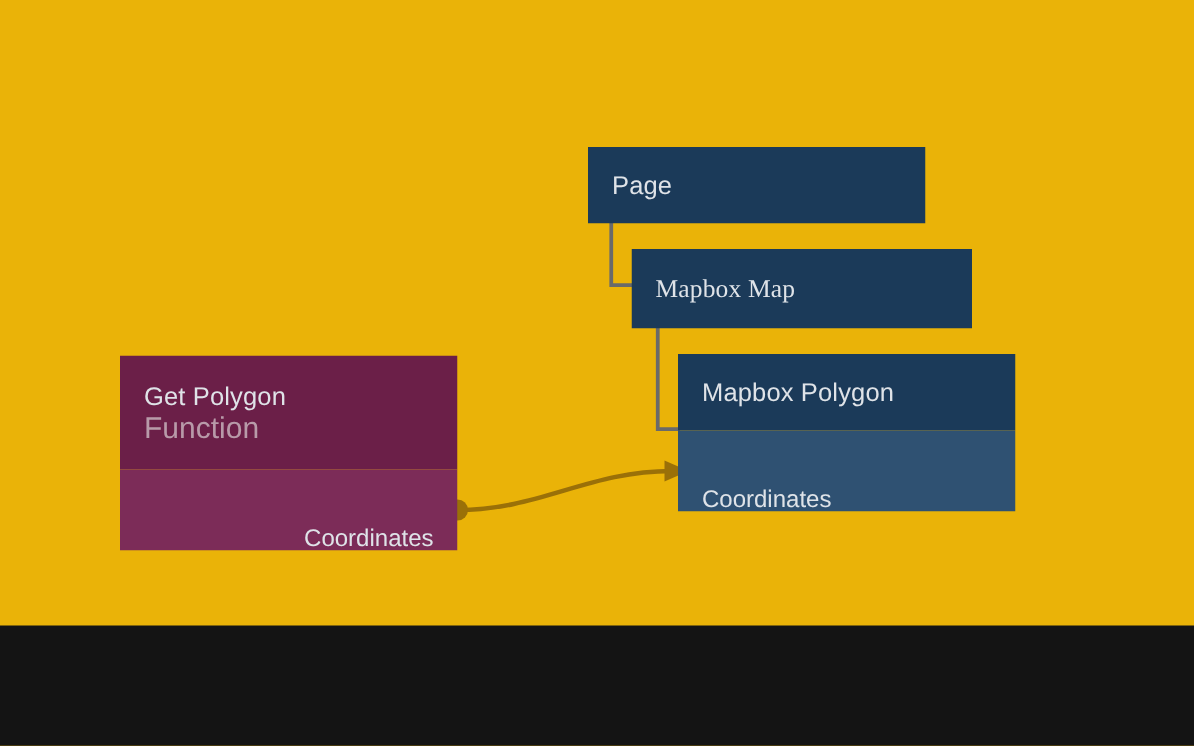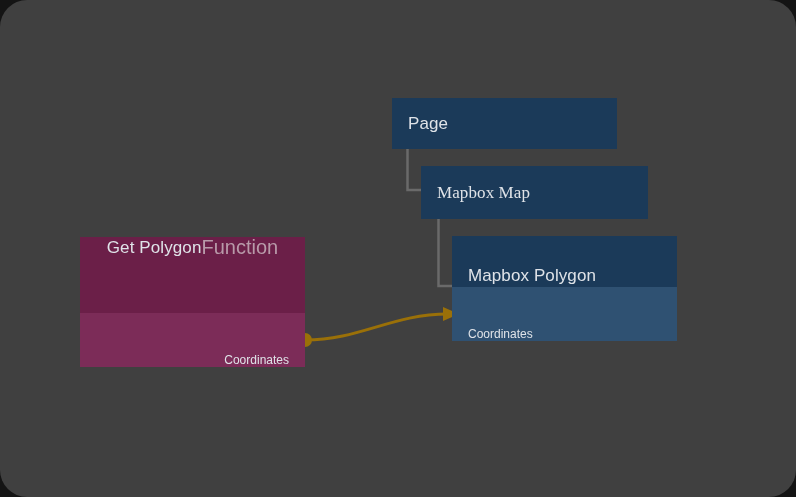--- a/index.html
+++ b/index.html
@@ -12,23 +12,22 @@
     height: 497px;
     overflow: hidden;
     font-family: "Liberation Sans", sans-serif;
     position: relative;
   }
 
   #canvas {
     position: absolute;
     left: 0; top: 0;
     width: 796px;
-    height: 497px;
-    background: #404040;
-    border-radius: 27px;
+    height: 417px;
+    background: #eab308;
   }
 
   
   .node {
     position: absolute;
     box-sizing: border-box;
     overflow: hidden;
   }
   .node-header {
     box-sizing: border-box;
@@ -67,21 +66,21 @@
     width: 100%;
     height: 100%;
     display: flex;
     align-items: center;
     padding: 0 16px;
   }
   .port-row.out { justify-content: flex-end; }
   .port-row.in  { justify-content: flex-start; }
   .port-label {
     color: #dfe3e8;
-    font-size: 12px;
+    font-size: 16px;
     line-height: 20px;
     white-space: nowrap;
     margin-top: 40px;
   }
 
   
   #wires {
     position: absolute;
     left: 0; top: 0;
     width: 796px;
@@ -113,32 +112,32 @@
     </div>
   </div>
 
   <div class="node" style="left:421px; top:166px; width:227px; height:53px;font-family:Liberation Serif, serif;">
     <div class="node-header blue-header">
       <div class="node-title">Mapbox Map</div>
     </div>
   </div>
 
   <div class="node" style="left:452px; top:236px; width:225px; height:105px;">
-    <div class="blue-header" style="height:51px; display:flex; align-items:flex-end; padding:0 16px; box-sizing:border-box;">
+    <div class="blue-header" style="height:51px; display:flex; align-items:center; padding:0 16px; box-sizing:border-box;">
       <div class="node-title">Mapbox Polygon</div>
     </div>
     <div class="blue-row" style="height:54px;">
       <div class="port-row in">
         <span class="port-label">Coordinates</span>
       </div>
     </div>
   </div>
 
   <div class="node" style="left:80px; top:237px; width:225px; height:130px;">
-    <div class="magenta-header" style="height:76px; box-sizing:border-box; padding:0 16px; display:flex; justify-content:center;">
+    <div class="magenta-header" style="height:76px; box-sizing:border-box; padding:0 16px; display:flex; flex-direction:column; justify-content:center;">
       <div class="node-title">Get Polygon</div>
       <div class="node-subtitle">Function</div>
     </div>
     <div class="magenta-row" style="height:54px;">
       <div class="port-row out">
         <span class="port-label">Coordinates</span>
       </div>
     </div>
   </div>
 

